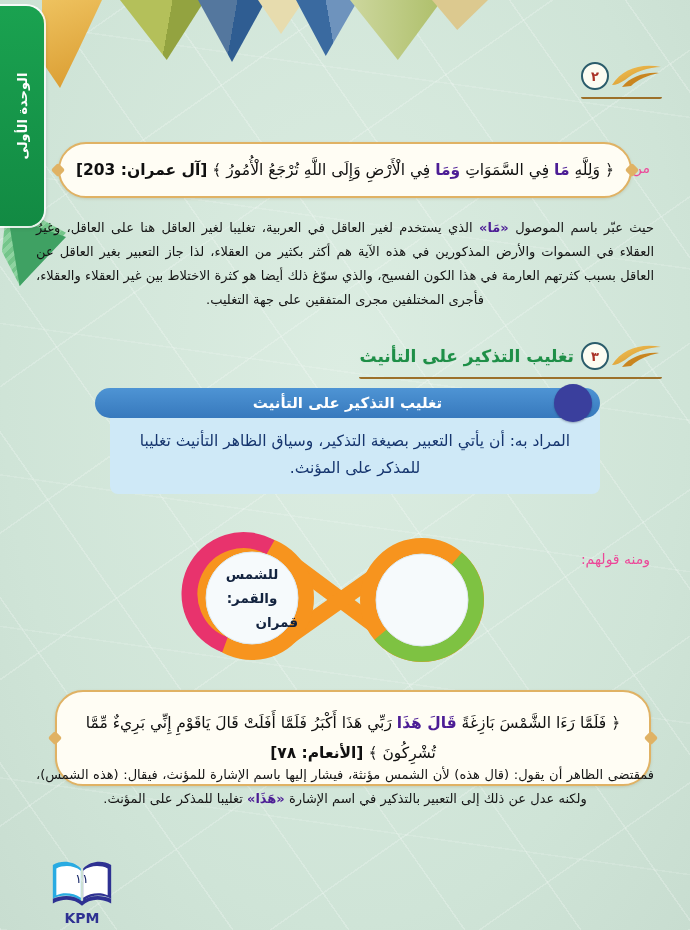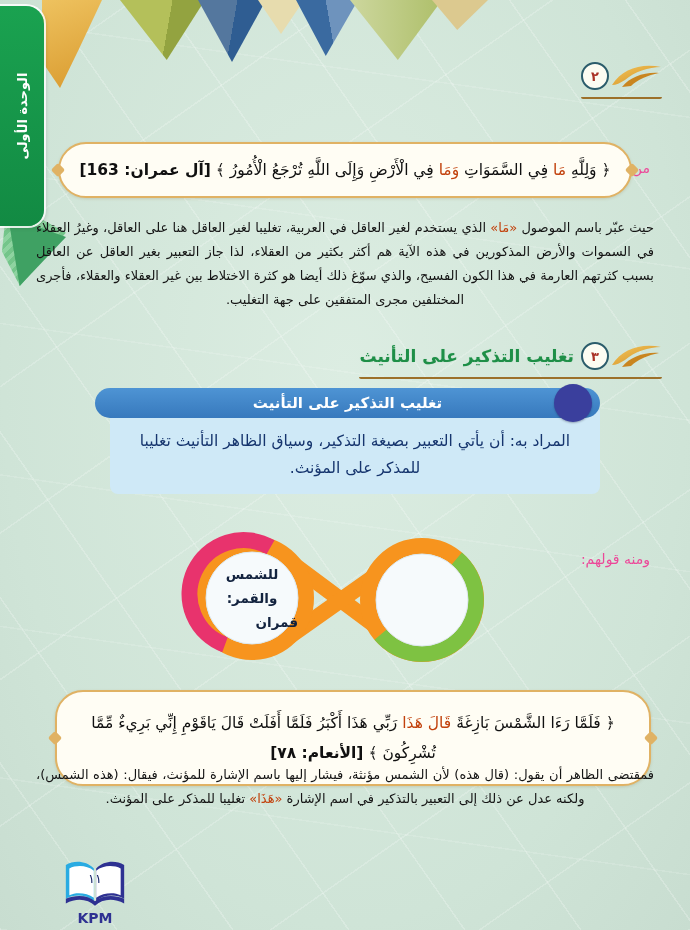--- a/index.html
+++ b/index.html
@@ -76,21 +76,21 @@
     box-shadow:0 1px 3px rgba(120,90,20,.18);
   }
   .versebox::before,.versebox::after{
     content:"";position:absolute;top:50%;width:10px;height:10px;
     background:#e0b264;border-radius:2px;transform:translateY(-50%) rotate(45deg);
   }
   .versebox::before{right:-7px;}
   .versebox::after{left:-7px;}
   #versebox1{top:142px;height:52px;font-size:15.5px;}
   #versebox2{top:690px;height:84px;left:55px;right:39px;font-size:15.5px;line-height:30px;padding:4px 16px;}
-  .hl{color:#c2410c;font-weight:normal;}
+  .hl{color:#4c1d95;font-weight:bold;}
   .verse-ref{font-weight:bold;}
 
   
   .para{
     position:absolute;left:36px;right:36px;z-index:5;
     color:#141414;font-size:13px;line-height:24px;
     text-align:justify;text-align-last:center;
   }
   #para1{top:203px;}
   #para2{top:750px;}
@@ -118,21 +118,21 @@
   .diag svg{position:absolute;inset:0;}
   .diag-label{
     position:absolute;width:92px;height:92px;border-radius:50%;
     display:flex;flex-direction:column;align-items:flex-start;justify-content:center;
     color:#13233f;font-size:13.5px;line-height:1.8;text-align:center;font-weight:bold;
   }
   #diag-label-left{left:46px;top:26px;}
   #diag-label-right{left:216px;top:28px;}
 
   
-  .logo{position:absolute;left:60px;top:858px;width:70px;height:64px;z-index:5;}
+  .logo{position:absolute;left:47px;top:858px;width:70px;height:64px;z-index:5;}
 </style>
 </head>
 <body>
 
 <div class="net"></div>
 <div class="deco deco-gold"></div>
 <div class="deco deco-olive"></div>
 <div class="deco deco-blue1"></div>
 <div class="deco deco-beige1"></div>
 <div class="deco deco-blue2"></div>
@@ -156,21 +156,21 @@
     </defs>
     <path d="M2 23 C12 7, 31 1, 51 5 C39 5, 24 10, 15 18 C10 21, 6 23, 2 23 Z" fill="url(#gold)"></path>
     <path d="M12 25 C20 15, 34 10, 49 11 C38 13, 27 18, 21 24 Z" fill="#c9851f"></path>
   </svg>
   <span class="num-circle">٢</span>
 </div>
 
 <div class="lead" id="intro2">من ذلك قوله تعالى:</div>
 
 <div class="versebox" id="versebox1">
-  <div><span>﴿ وَلِلَّهِ </span><span class="hl">مَا</span><span> فِي السَّمَوَاتِ </span><span class="hl">وَمَا</span><span> فِي الْأَرْضِ وَإِلَى اللَّهِ تُرْجَعُ الْأُمُورُ ﴾ </span><span class="verse-ref">[آل عمران: 163]</span></div>
+  <div><span>﴿ وَلِلَّهِ </span><span class="hl">مَا</span><span> فِي السَّمَوَاتِ </span><span class="hl">وَمَا</span><span> فِي الْأَرْضِ وَإِلَى اللَّهِ تُرْجَعُ الْأُمُورُ ﴾ </span><span class="verse-ref">[آل عمران: 203]</span></div>
 </div>
 
 <p class="para" id="para1"><span>حيث عبّر باسم الموصول </span><span class="hl">«مَا»</span><span> الذي يستخدم لغير العاقل في العربية، تغليبا لغير العاقل هنا على العاقل، وغيرُ العقلاء في السموات والأرض المذكورين في هذه الآية هم أكثر بكثير من العقلاء، لذا جاز التعبير بغير العاقل عن العاقل بسبب كثرتهم العارمة في هذا الكون الفسيح، والذي سوّغ ذلك أيضا هو كثرة الاختلاط بين غير العقلاء والعقلاء، فأجرى المختلفين مجرى المتفقين على جهة التغليب.</span></p>
 
 <div class="heading" id="heading3">
   <svg class="wing" viewBox="0 0 52 28">
     <path d="M2 23 C12 7, 31 1, 51 5 C39 5, 24 10, 15 18 C10 21, 6 23, 2 23 Z" fill="url(#gold)"></path>
     <path d="M12 25 C20 15, 34 10, 49 11 C38 13, 27 18, 21 24 Z" fill="#c9851f"></path>
   </svg>
   <span class="num-circle">٣</span>

